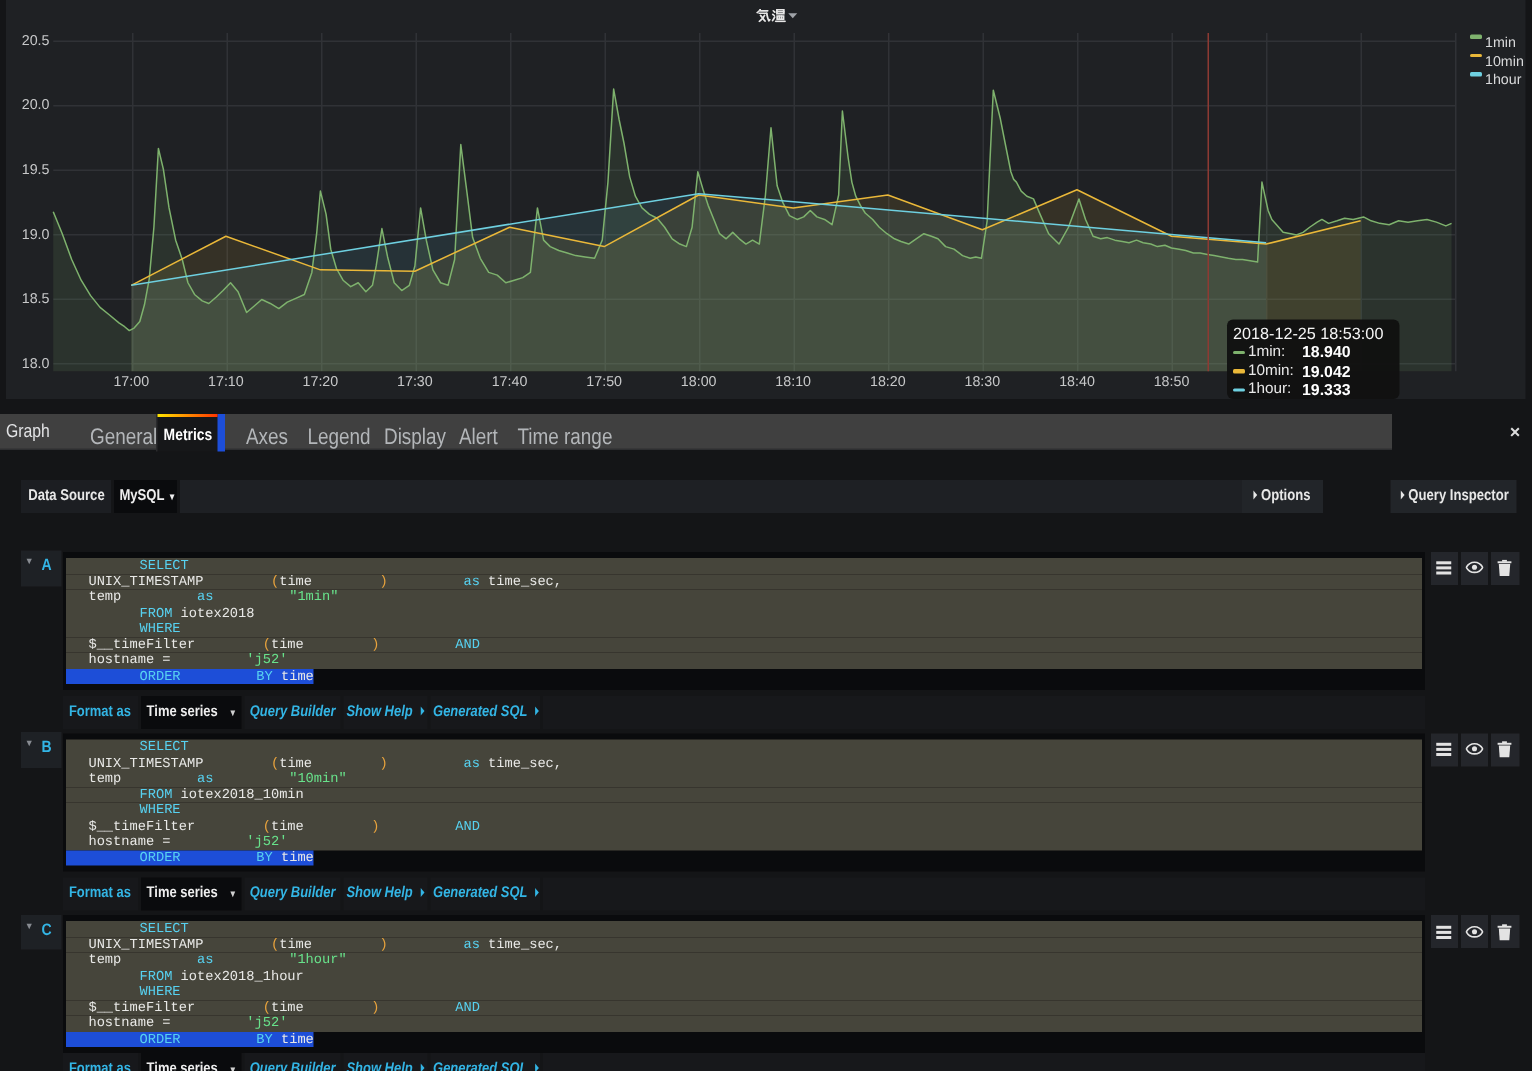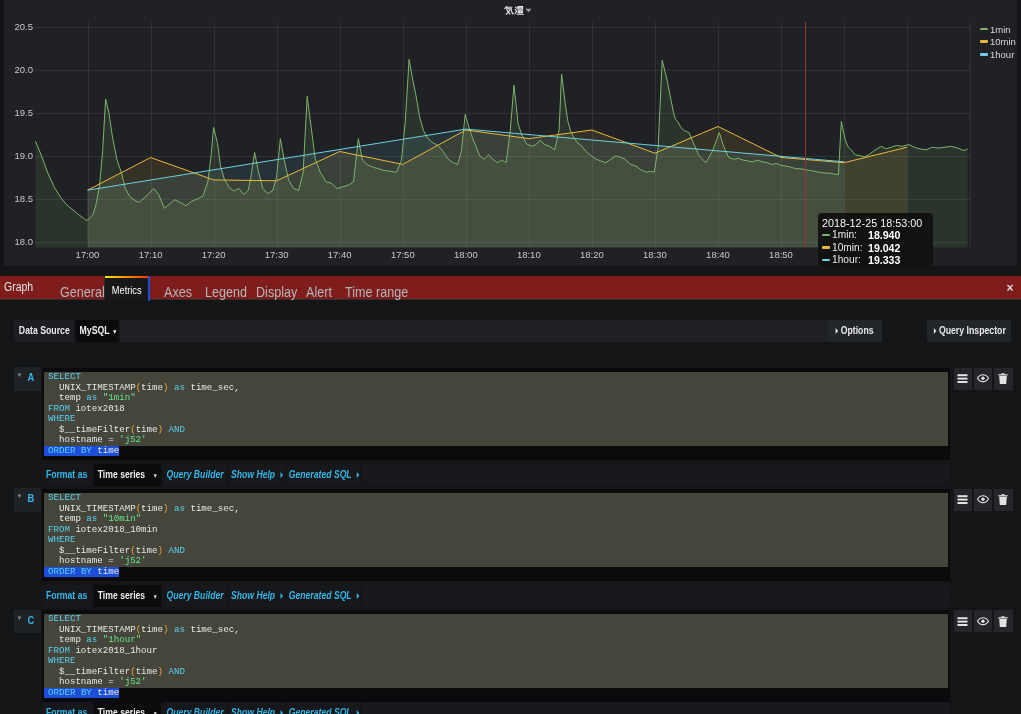--- a/index.html
+++ b/index.html
@@ -1,55 +1,55 @@
 <!DOCTYPE html>
 <html><head><meta charset="utf-8">
 <style>
 * { margin:0; padding:0; box-sizing:border-box; }
 html,body { width:1021px; height:714px; background:#141517; overflow:hidden;
   font-family:"Liberation Sans", sans-serif; }
 #page { position:relative; width:1021px; height:714px; }
 
 #gpanel { position:absolute; left:0; top:0; width:1021px; height:268px; background:#141517; }
-.legrow { position:absolute; left:980px; height:12px; display:flex; align-items:center; }
+.legrow { position:absolute; left:980px; height:12px; display:flex; }
 .legdash { width:8px; height:2.5px; border-radius:1px; margin-right:2px; }
 .legrow span { color:#d8d9da; font-size:9.5px; }
 #tooltip { position:absolute; left:818px; top:213px; width:115px; height:53px;
   background:rgba(17,17,17,0.96); border-radius:4px; padding:4px 4px 3px 4px; z-index:5; }
 #tooltip .tt { color:#f5f5f5; font-size:10.8px; font-weight:normal; white-space:nowrap; }
 #tooltip .tr { position:relative; height:12.6px; }
 #tooltip .td { position:absolute; left:0; top:4.6px; width:8px; height:2.5px; border-radius:1px; }
 #tooltip .tl { position:absolute; left:10px; top:0; color:#e8e8e8; font-size:10.2px; }
 #tooltip .tv { position:absolute; left:46px; top:0; color:#ffffff; font-size:10.6px; font-weight:bold;text-align:center; }
 
-#tabstrip { position:absolute; left:0; top:276px; width:1021px; height:24px;
-  background:#7f1d1d; border-bottom:1px solid #2e2f31; }
+#tabstrip { position:absolute; left:0; top:276px; width:928px; height:24px;
+  background:#404040; border-bottom:1px solid #2e2f31; }
 #tabstrip .gt { position:absolute; left:4px; top:4px; font-size:12.5px; color:#e3e4e6; }
 .cx { display:inline-block; transform:scaleX(0.84); transform-origin:center; white-space:nowrap; }
 .cxl { display:inline-block; transform:scaleX(0.84); transform-origin:left; white-space:nowrap; }
 .tab { position:absolute; top:7px; font-size:15px; color:#b3b6b9; }
 #mtab { position:absolute; left:104px; top:276px; width:46px; height:25px; background:#161719;
-  border-left:1px solid #2a2b2d; border-right:2px solid #1d4ed8; z-index:2; }
+  border-left:1px solid #2a2b2d; border-right:5px solid #1d4ed8; z-index:2;font-weight:bold; }
 #mtab .grad { position:absolute; left:0; top:0; width:100%; height:2px;
   background:linear-gradient(90deg,#ffe500 0%, #ff3600 99%); }
 #mtab > span { position:absolute; left:0; width:100%; text-align:center; top:7.5px; font-size:11px; color:#ffffff; }
 #closex { position:absolute; left:1006.5px; top:4.5px; color:#dcdcdc; font-size:12px; font-weight:bold; }
 
 .dsseg { position:absolute; height:22px; line-height:22px; white-space:nowrap; }
 
 .gut { position:absolute; width:27px; height:23.5px; background:#1e2125; }
 .gcar { position:absolute; left:3px; top:5px; color:#888c92; font-size:6px; }
 .glet { position:absolute; left:13.5px; top:4px; color:#33b5e5; font-size:11px; font-weight:bold; transform:scaleX(0.85); }
 .code { position:absolute; width:908px; height:92px; background:#0a0b0d; padding:4px 0 0 1.5px;
   font-family:"Liberation Mono", monospace; font-size:9.15px; line-height:10.5px; color:#e8e8e6;
   white-space:pre; }
 .cl { background:#46453b; width:904.5px; padding-left:4.5px; }
 .cll { }
 .sel { background:#1d4ed8; display:inline-block; padding-left:4.5px; }
-.code i { font-style:normal; }
+.code i { font-style:normal;margin-left:45px; }
 .k { color:#57d1f0; }
 .o { color:#e8a33d; }
 .s { color:#68e28b; }
 .qbtn { position:absolute; width:18.5px; height:22.5px; background:#24262b;
   display:flex; align-items:center; justify-content:center; }
 .fseg { position:absolute; height:22px; background:#17181b; font-size:10.3px; font-weight:bold;
   display:flex; align-items:center; justify-content:center; white-space:nowrap; }
 .fseg.fa { color:#33b5e5; }
 .fseg.dd { background:#0a0b0d; color:#eeeeee; }
 .fseg.lk { color:#33b5e5;font-style:italic; }

